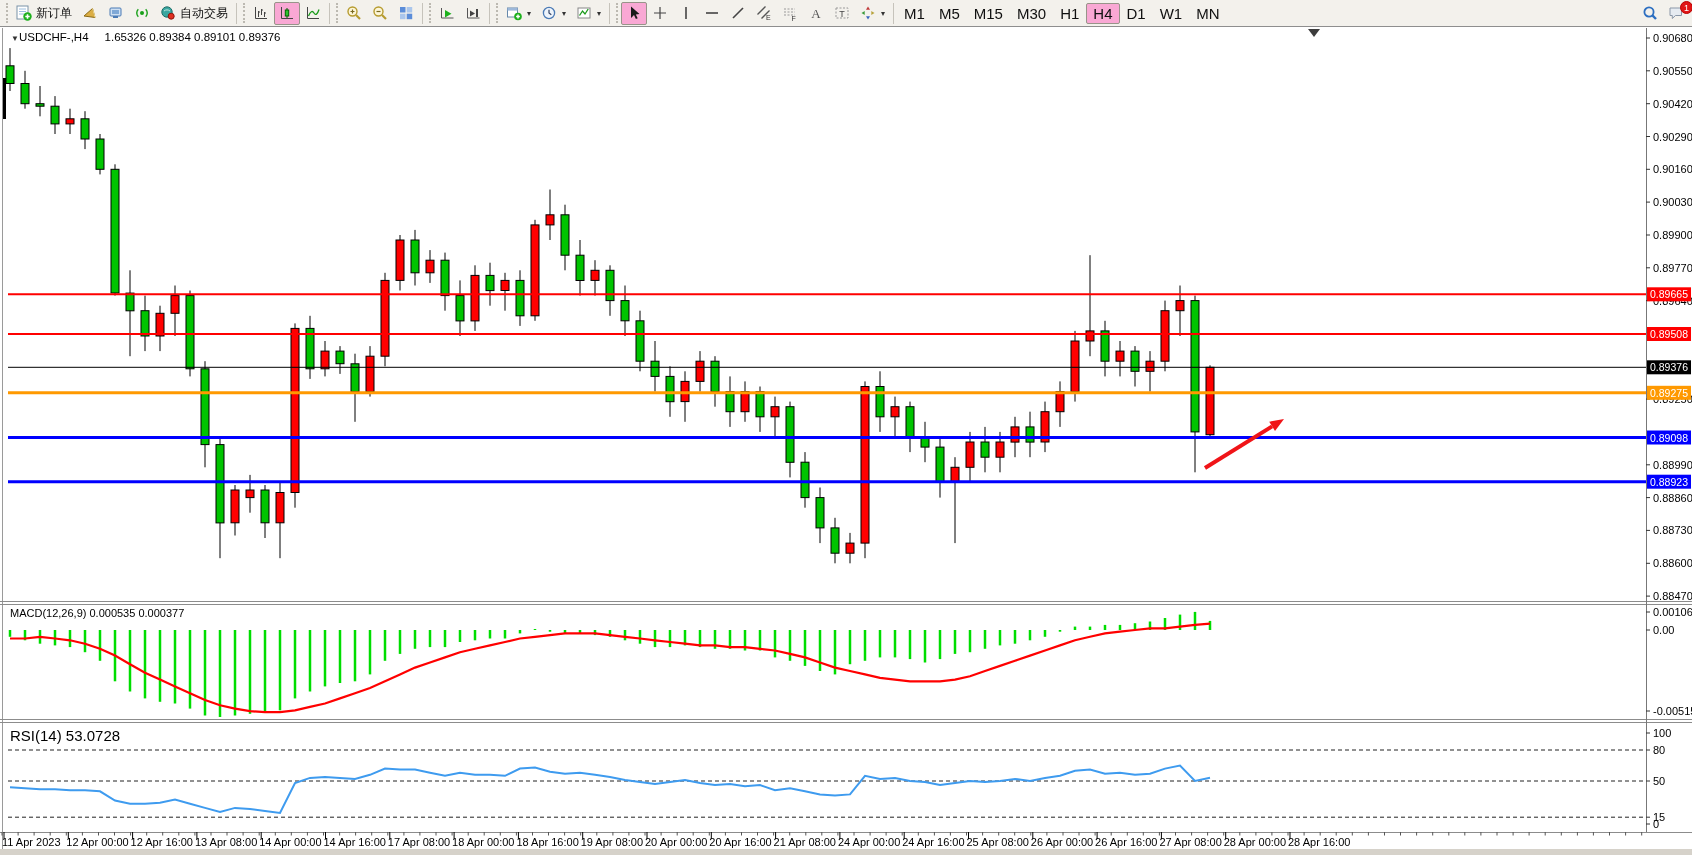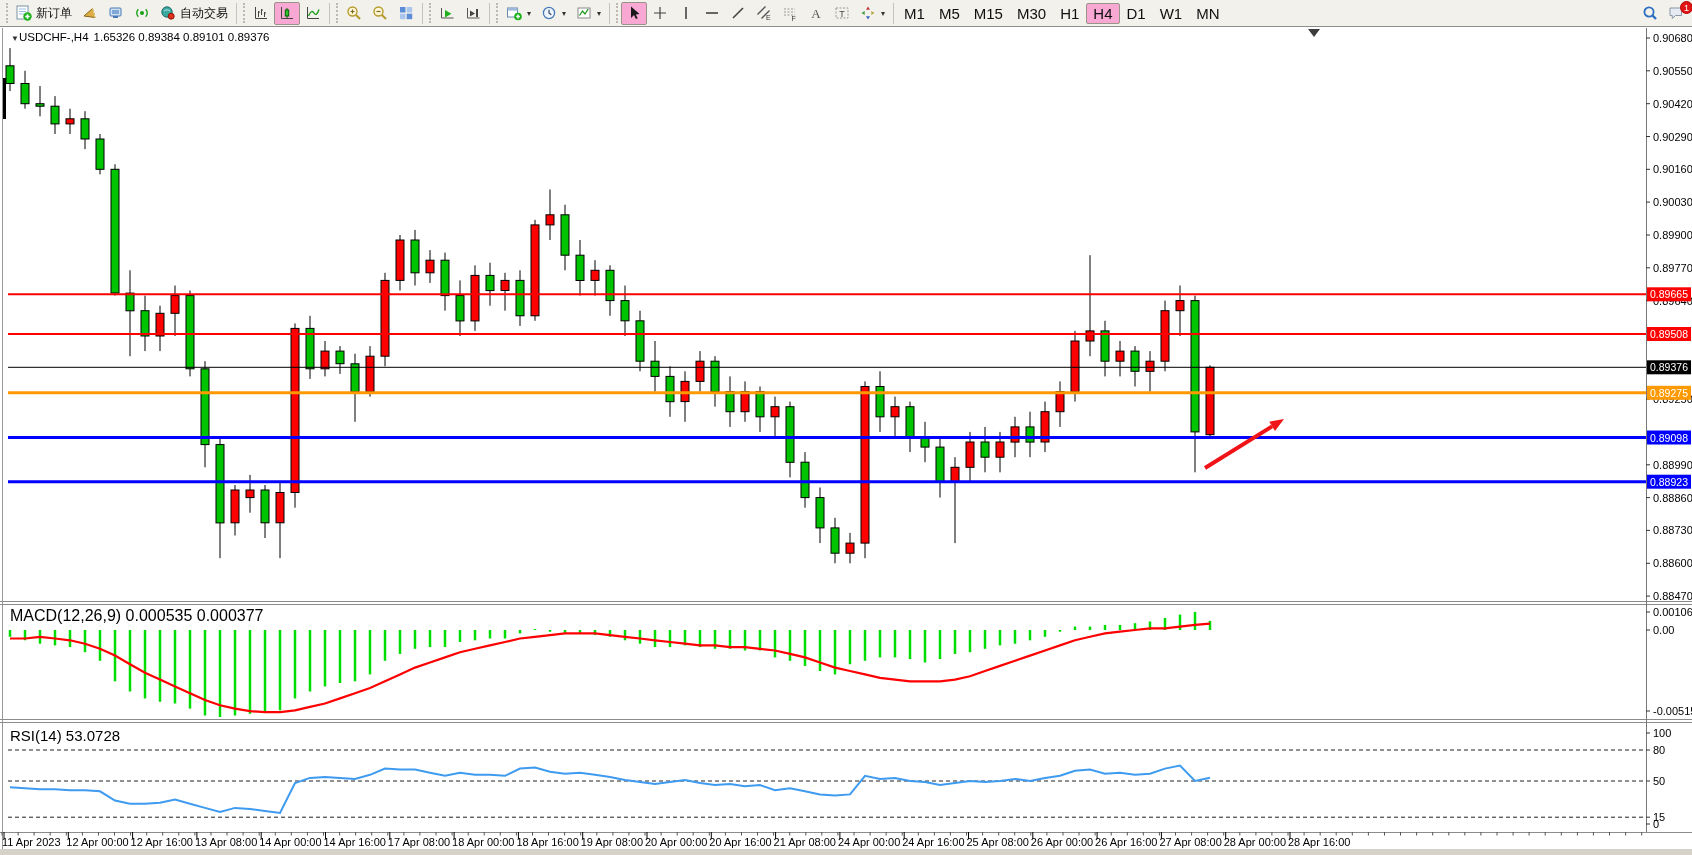--- a/index.html
+++ b/index.html
@@ -11,22 +11,22 @@
   .tbtn svg{display:block}
   .car{font-size:8px;color:#333;margin-left:1px}
   .tf{font-size:15px;padding:0 6px;height:21px}
   .sep{width:1px;height:21px;background:#c6c3bb;margin:0 3px;flex:0 0 auto}
   .grip{width:0;height:20px;border-left:2px dotted #bcb9b1;margin:0 3px;flex:0 0 auto}
   .spacer{flex:1}
   .iconwrap{position:relative}
   .nbadge{position:absolute;top:-2px;right:-5px;min-width:13px;height:13px;border-radius:7px;background:#e01616;color:#fff;font-size:9px;line-height:13px;text-align:center;padding:0 2px;border:1px solid #b00}
   .ovl{position:absolute;z-index:2;color:#000;pointer-events:none;white-space:pre}
   #title{left:10px;top:31px;font-size:11.5px}
-  #title .sym{margin-right:5px}
-  #macdlbl{left:10px;top:607px;font-size:16px}
+  #title .sym{margin-right:16px}
+  #macdlbl{left:10px;top:607px;font-size:11px}
   #rsilbl{left:10px;top:727px;font-size:15px}
   svg#cv{position:absolute;z-index:1;top:0;left:0}
 </style>
 </head>
 <body>
 
 <div class="app">
   <div id="toolbar">
       <div class="grip"></div>
       <div class="tbtn">

